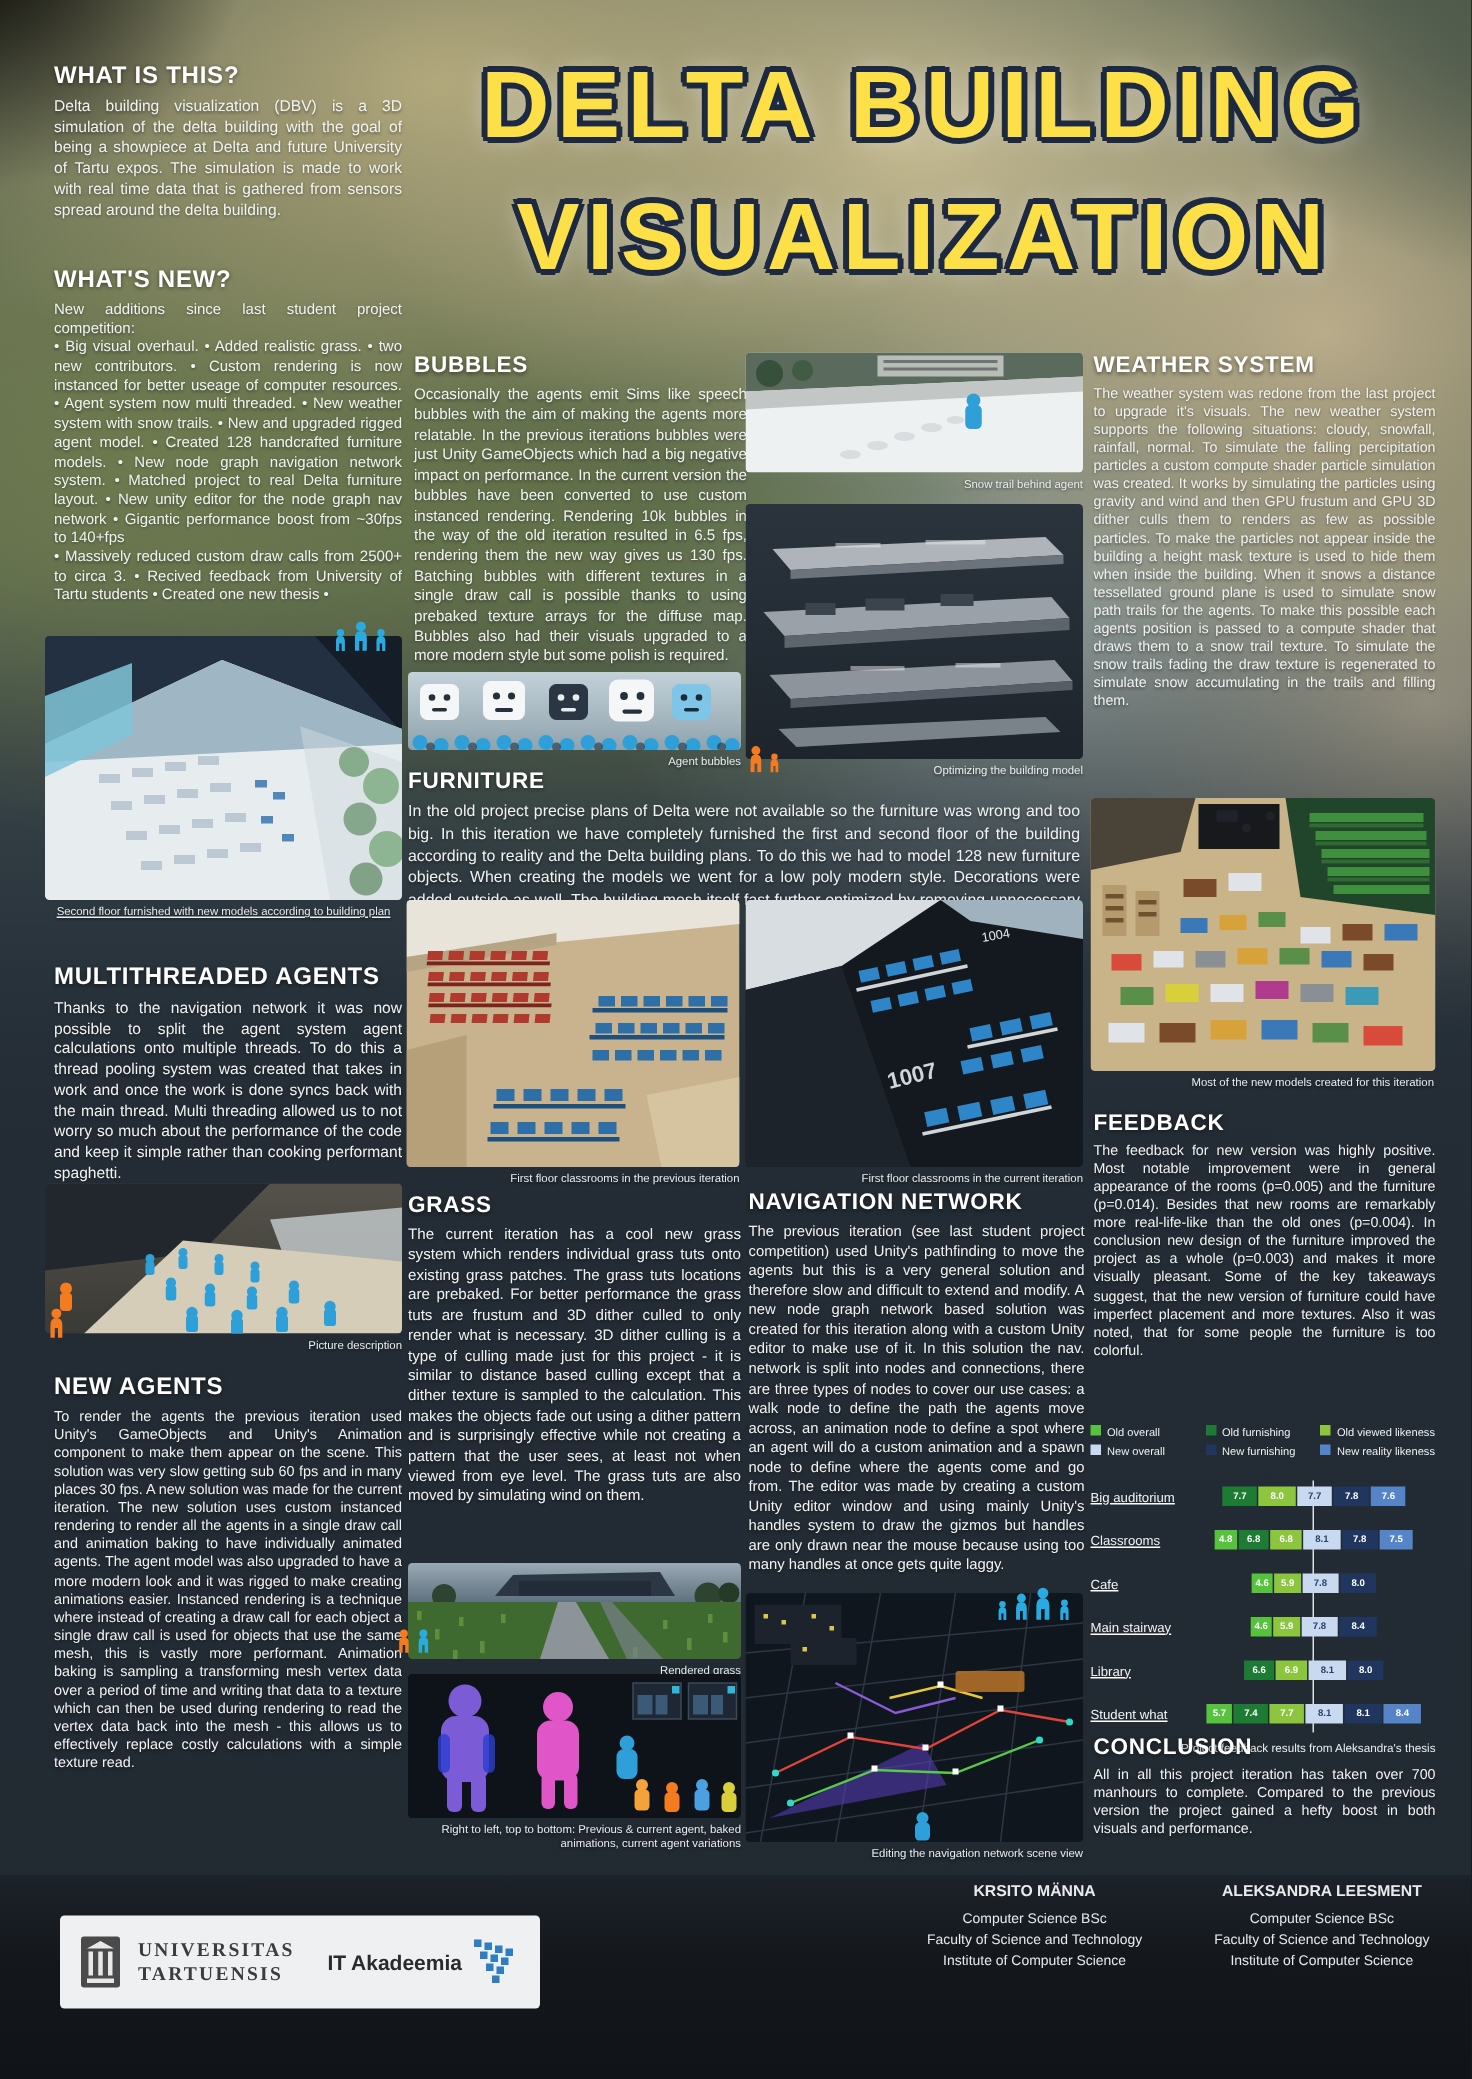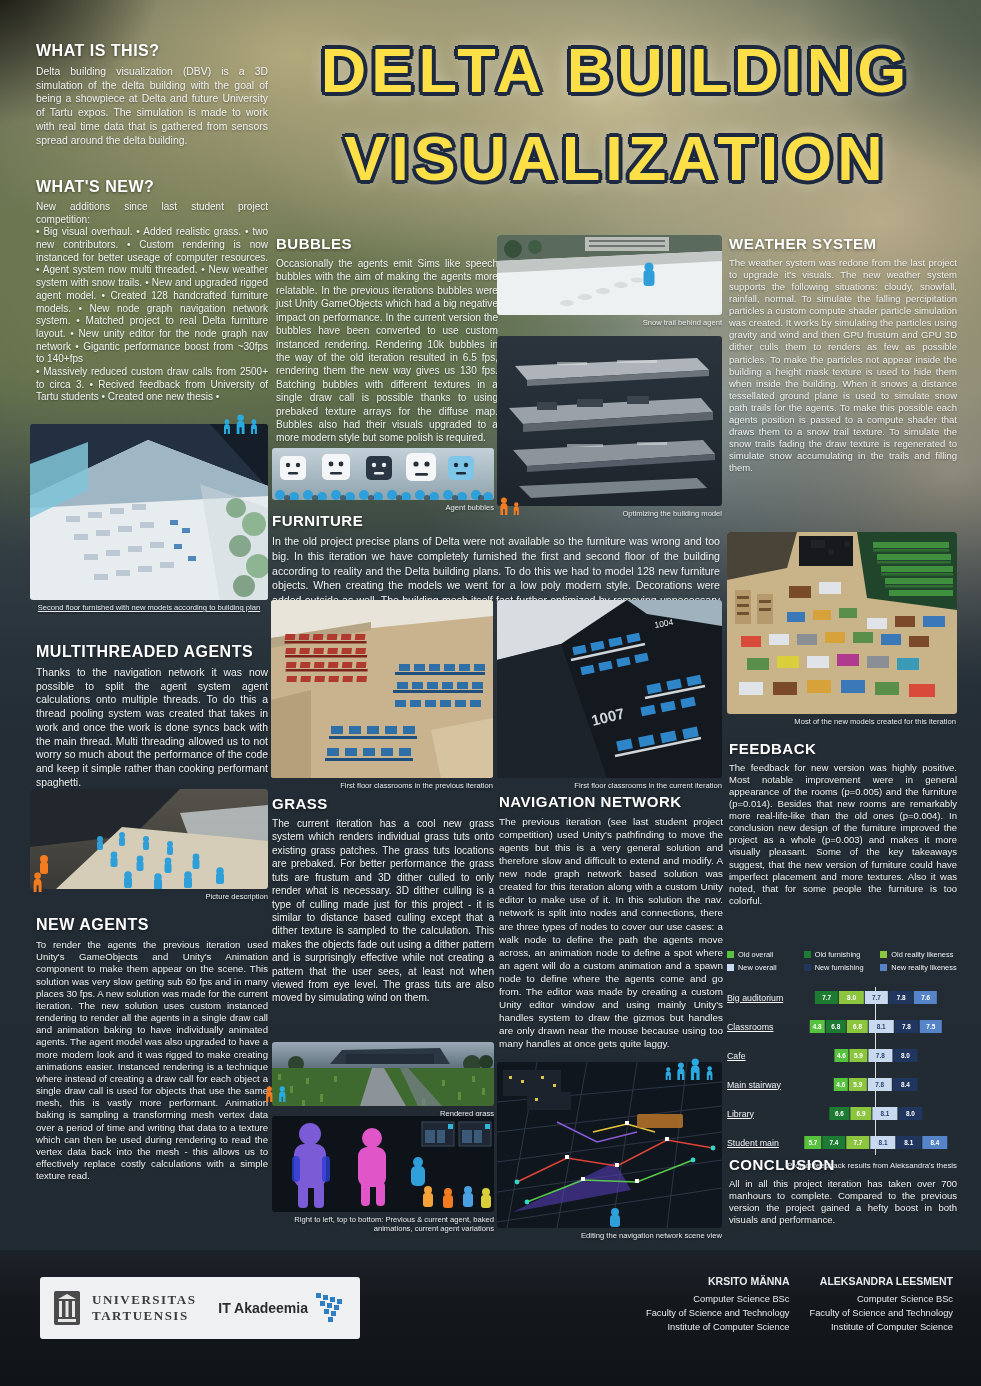--- a/index.html
+++ b/index.html
@@ -38,39 +38,39 @@
   
   figure{margin:0;}
   figure svg{display:block;border-radius:3px;}
   figcaption{font-size:7.6px;color:#e9edef;margin-top:3px;text-shadow:0 1px 2px rgba(0,0,0,.5);}
   .cap-r{text-align:right;} .cap-c{text-align:center;text-decoration:underline;}
   
   .agents{display:flex;align-items:flex-end;gap:2px;}
   .agents svg{display:block;}
   
   #chartbox .legend{display:flex;flex-wrap:wrap;margin-bottom:7px;}
-  .leg-item{width:33.33%;display:flex;align-items:center;gap:4px;margin-bottom:4px;}
+  .leg-item{width:33.33%;display:flex;align-items:flex-start;gap:4px;margin-bottom:4px;}
   .leg-item .sw{width:7px;height:7px;flex:0 0 auto;}
   .leg-item .lab{font-size:7.4px;color:#eef1f3;white-space:nowrap;}
   #chartbox .rows{position:relative;}
   .cline{position:absolute;left:148px;top:4px;bottom:2px;width:1px;background:rgba(255,255,255,.85);}
   .crow{display:flex;align-items:center;height:29px;position:relative;text-decoration:underline;}
   .clab{width:68px;flex:0 0 auto;font-size:8.8px;color:#f2f4f5;}
   .cbars{position:relative;flex:1;height:13px;}
   .cstrip{position:absolute;left:50%;top:0;transform:translateX(-50%);display:flex;gap:1px;}
   .cseg{height:13px;display:flex;align-items:center;justify-content:center;
     font-size:6.4px;font-weight:bold;flex:0 0 auto;}
   
   #footer{left:0;top:1250px;width:981px;height:136px;
     background:linear-gradient(180deg,#1c2229 0%,#14181d 40%,#101419 100%);}
   #logobox{position:absolute;left:40px;top:27px;width:320px;height:62px;background:#eef0f2;
     border-radius:3px;display:flex;align-items:center;padding:0 12px;box-sizing:border-box;gap:10px;}
   .ut-text{font-family:"Liberation Serif",serif;color:#3c3c3c;font-size:13px;letter-spacing:1.5px;line-height:1.25;font-weight:bold;}
   .ita{margin-left:auto;display:flex;align-items:center;gap:6px;color:#2b2b2b;font-weight:bold;font-size:14px;}
-  .credits{position:absolute;top:24px;right:28px;display:flex;gap:20px;text-align:right;}
+  .credits{position:absolute;top:4px;right:28px;display:flex;gap:48px;text-align:center;}
   .credit .name{font-weight:bold;font-size:10.5px;margin-bottom:3px;}
   .credit div{font-size:9.3px;color:#e8eaec;line-height:1.5;}
 </style>
 </head>
 <body>
 
 <div id="poster">
   <div id="bg"></div>
   <div id="darken"></div>
 
@@ -679,21 +679,21 @@
         <div class="leg-item">
           <span class="sw" style="background: rgb(86, 194, 61);"></span>
           <span class="lab">Old  overall</span>
         </div>
         <div class="leg-item">
           <span class="sw" style="background: rgb(30, 123, 51);"></span>
           <span class="lab">Old  furnishing</span>
         </div>
         <div class="leg-item">
           <span class="sw" style="background: rgb(140, 198, 63);"></span>
-          <span class="lab">Old  reality  likeness</span>
+          <span class="lab">Old  viewed  likeness</span>
         </div>
         <div class="leg-item">
           <span class="sw" style="background: rgb(201, 218, 240);"></span>
           <span class="lab">New overall</span>
         </div>
         <div class="leg-item">
           <span class="sw" style="background: rgb(32, 54, 94);"></span>
           <span class="lab">New furnishing</span>
         </div>
         <div class="leg-item">
@@ -755,21 +755,21 @@
           <div class="cbars">
             <div class="cstrip">
               <span class="cseg" style="width: 20.13px; background: rgb(30, 123, 51); color: rgb(255, 255, 255);">6.6</span>
               <span class="cseg" style="width: 21.045px; background: rgb(140, 198, 63); color: rgb(255, 255, 255);">6.9</span>
               <span class="cseg" style="width: 24.705px; background: rgb(201, 218, 240); color: rgb(40, 67, 107);">8.1</span>
               <span class="cseg" style="width: 24.4px; background: rgb(32, 54, 94); color: rgb(255, 255, 255);">8.0</span>
             </div>
           </div>
         </div>
         <div class="crow">
-          <span class="clab">Student main</span>
+          <span class="clab">Student what</span>
           <div class="cbars">
             <div class="cstrip">
               <span class="cseg" style="width: 17.385px; background: rgb(86, 194, 61); color: rgb(255, 255, 255);">5.7</span>
               <span class="cseg" style="width: 22.57px; background: rgb(30, 123, 51); color: rgb(255, 255, 255);">7.4</span>
               <span class="cseg" style="width: 23.485px; background: rgb(140, 198, 63); color: rgb(255, 255, 255);">7.7</span>
               <span class="cseg" style="width: 24.705px; background: rgb(201, 218, 240); color: rgb(40, 67, 107);">8.1</span>
               <span class="cseg" style="width: 24.705px; background: rgb(32, 54, 94); color: rgb(255, 255, 255);">8.1</span>
               <span class="cseg" style="width: 25.62px; background: rgb(85, 133, 200); color: rgb(255, 255, 255);">8.4</span>
             </div>
           </div>

